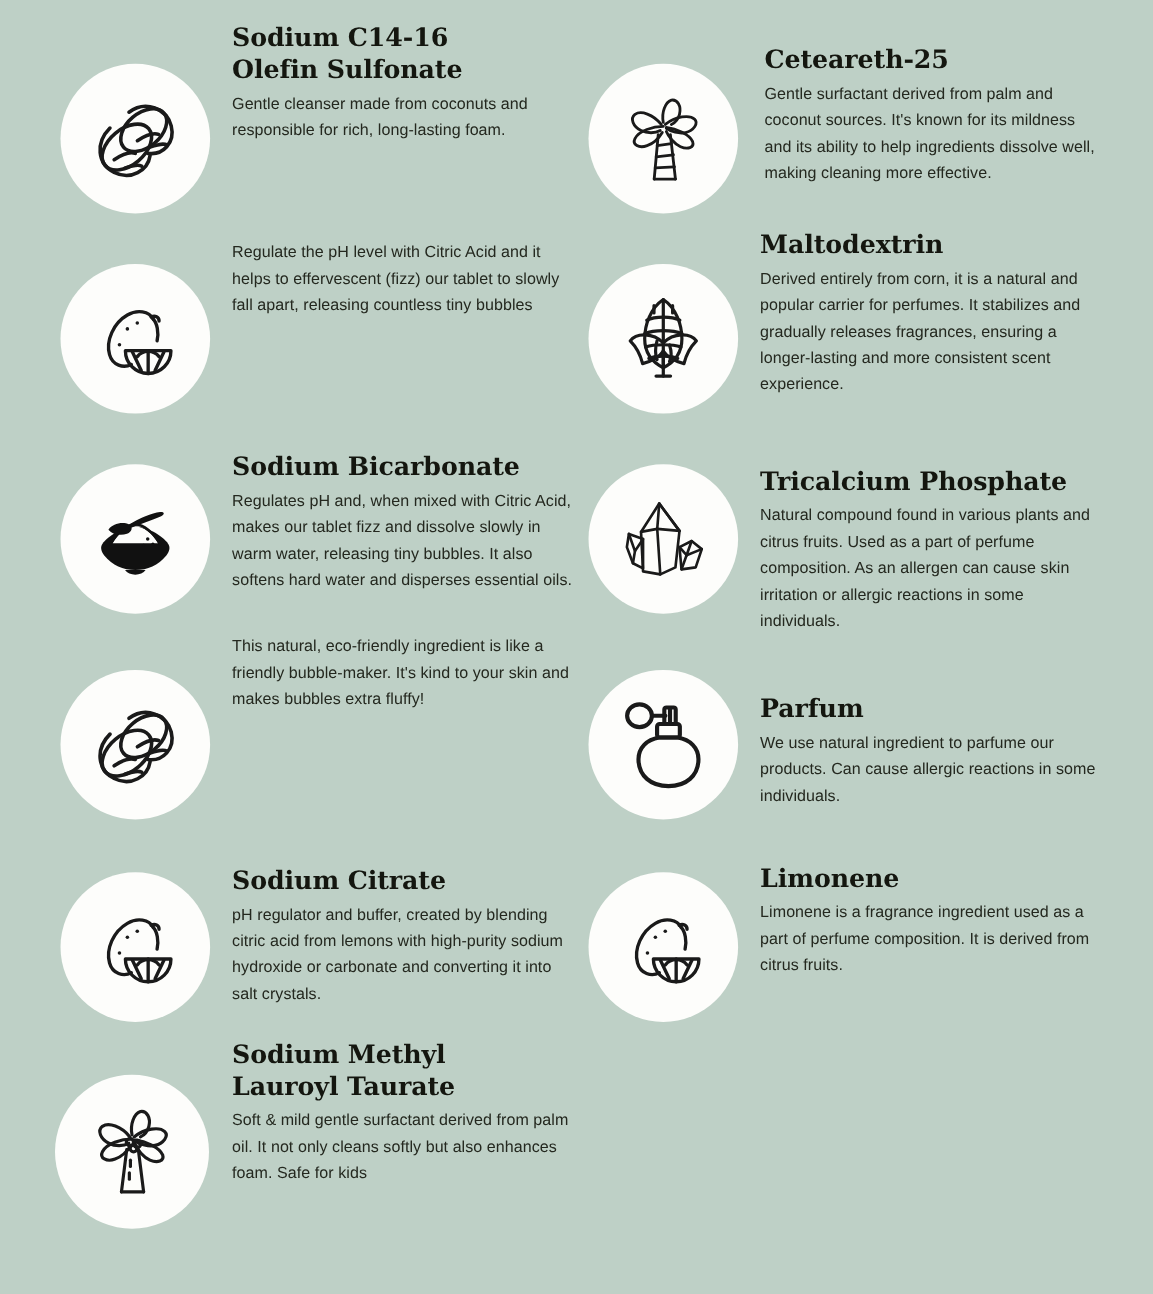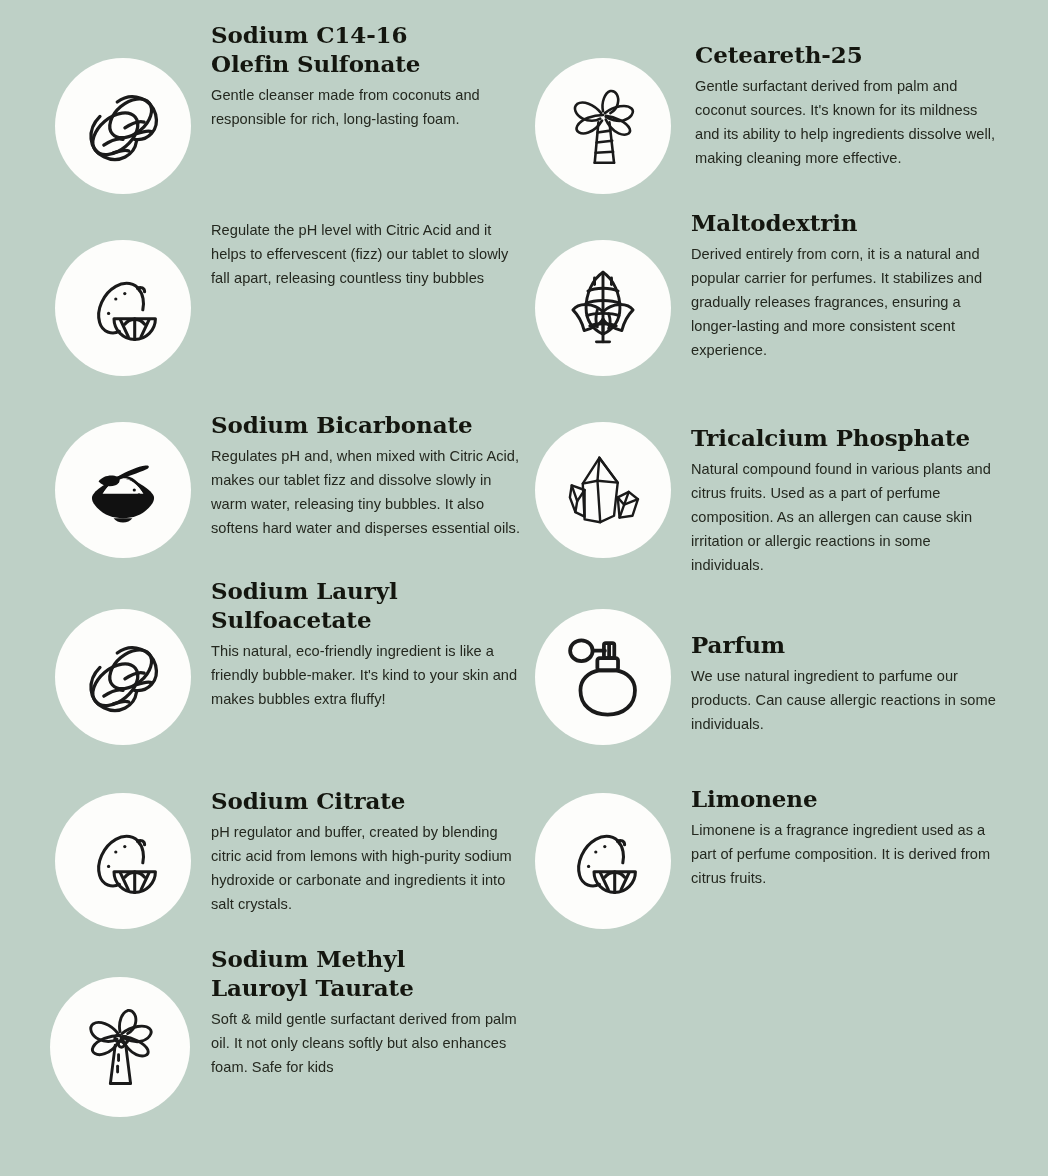--- a/index.html
+++ b/index.html
@@ -152,22 +152,20 @@
             <path d="M52 52 C58 48 66 44 72 46"></path>
             <path d="M64 58 C70 56 76 54 80 56"></path>
             <ellipse cx="42" cy="58" rx="27" ry="17" transform="rotate(-40 42 58)"></ellipse>
             <path d="M26 40 C12 54 14 74 30 82 C46 90 62 80 64 66"></path>
             <path d="M30 70 C36 66 44 62 50 64"></path>
             <path d="M40 78 C46 76 52 74 56 76"></path>
           </svg>
         </span>
       </div>
       <div class="entry-text" style="left:211px; top:576px; width:310px;">
-        <p class="entry-title">Sodium Lauryl
-Sulfoacetate</p>
         <p class="entry-desc">This natural, eco-friendly ingredient is like a friendly bubble-maker. It's kind to your skin and makes bubbles extra fluffy!</p>
       </div>
     </div>
 
     <div class="entry" style="left:0; top:0; width:524px;">
       <div class="icon-badge" style="left:55px; top:793px; width:136px; height:136px;">
         <span>
           <svg width="90" height="90" viewBox="0 0 100 100" fill="none" stroke="#1a1a1a" stroke-width="3.4" stroke-linecap="round" stroke-linejoin="round">
             <path d="M68 30 C64 22 52 20 42 26 C28 34 20 52 24 66 C27 77 38 80 46 76"></path>
             <path d="M68 30 C72 34 74 44 72 52"></path>
@@ -178,21 +176,21 @@
             <path d="M40 62 L86 62 A23 23 0 0 1 40 62 Z"></path>
             <path d="M63 62 L63 85"></path>
             <path d="M47 63 L56 82"></path>
             <path d="M79 63 L70 82"></path>
             <path d="M52 68 A14 14 0 0 1 74 68"></path>
           </svg>
         </span>
       </div>
       <div class="entry-text" style="left:211px; top:786px; width:312px;">
         <p class="entry-title">Sodium Citrate</p>
-        <p class="entry-desc">pH regulator and buffer, created by blending citric acid from lemons with high-purity sodium hydroxide or carbonate and ingredients it into salt crystals.</p>
+        <p class="entry-desc">pH regulator and buffer, created by blending citric acid from lemons with high-purity sodium hydroxide or carbonate and converting it into salt crystals.</p>
       </div>
     </div>
 
     <div class="entry" style="left:0; top:0; width:524px;">
       <div class="icon-badge" style="left:50px; top:977px; width:140px; height:140px;">
         <span>
           <svg width="96" height="96" viewBox="0 0 100 100" fill="none" stroke="#1a1a1a" stroke-width="3" stroke-linecap="round" stroke-linejoin="round">
             <path d="M50 34 C48 24 52 14 58 12 C64 11 68 18 66 26 C65 30 62 34 58 36"></path>
             <path d="M48 36 C40 26 28 22 22 26 C17 30 20 38 28 42 C34 45 42 45 47 42"></path>
             <path d="M50 38 C40 38 26 42 22 50 C19 56 26 60 34 57 C40 55 46 49 49 44"></path>

